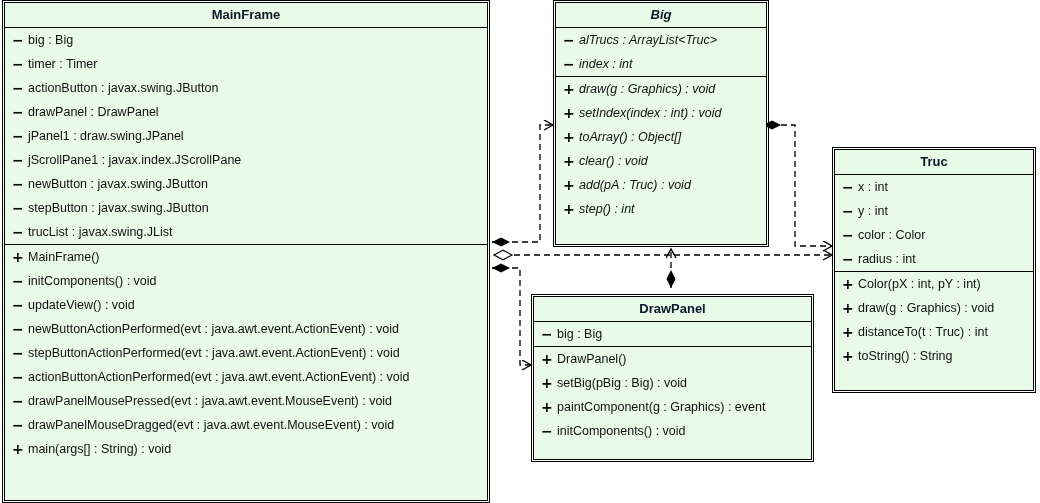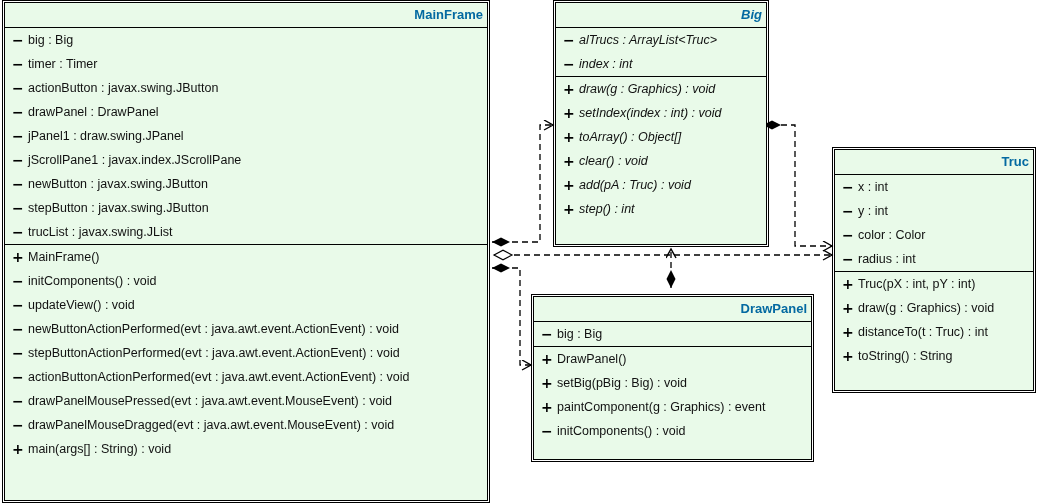--- a/index.html
+++ b/index.html
@@ -23,24 +23,24 @@
   .uml-class {
     position: absolute;
     background: #e9fae9;
     border: 1px solid #000;
     outline: 1px solid #000;
     outline-offset: 1px;
     box-sizing: border-box;
     z-index: 5;
   }
   .class-name {
-    text-align: right;
+    text-align: center;
     font-weight: bold;
     font-size: 13px;
-    color: #0369a1;
+    color: #0f172a;
     padding: 5px 4px 6px 4px;
     border-bottom: 1px solid #000;
     line-height: 1;
     background: #e9fae9;
   }
   .compartment {
     padding: 0;
     background: #e9fae9;
   }
   .compartment.attrs {
@@ -251,21 +251,21 @@
         <span class="mname">color : Color</span>
       </div>
       <div class="member">
         <span class="vis">−</span>
         <span class="mname">radius : int</span>
       </div>
     </div>
   <div class="compartment ops">
       <div class="member">
         <span class="vis">+</span>
-        <span class="mname">Truc(pX : int, pY : int)</span>
+        <span class="mname">Color(pX : int, pY : int)</span>
       </div>
       <div class="member">
         <span class="vis">+</span>
         <span class="mname">draw(g : Graphics) : void</span>
       </div>
       <div class="member">
         <span class="vis">+</span>
         <span class="mname">distanceTo(t : Truc) : int</span>
       </div>
       <div class="member">

